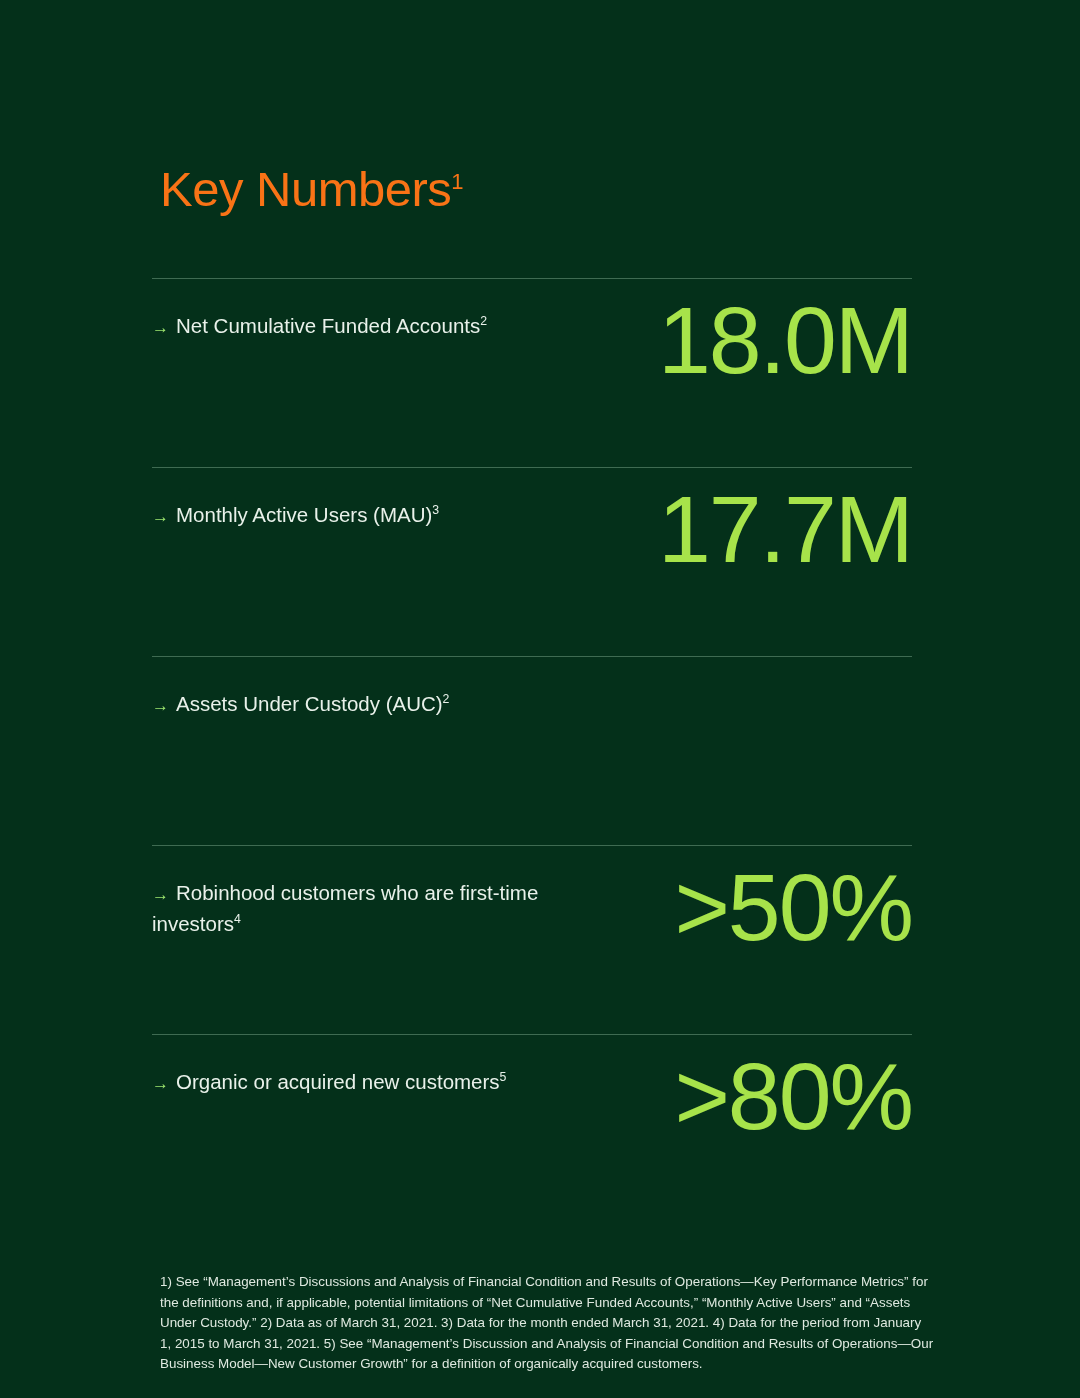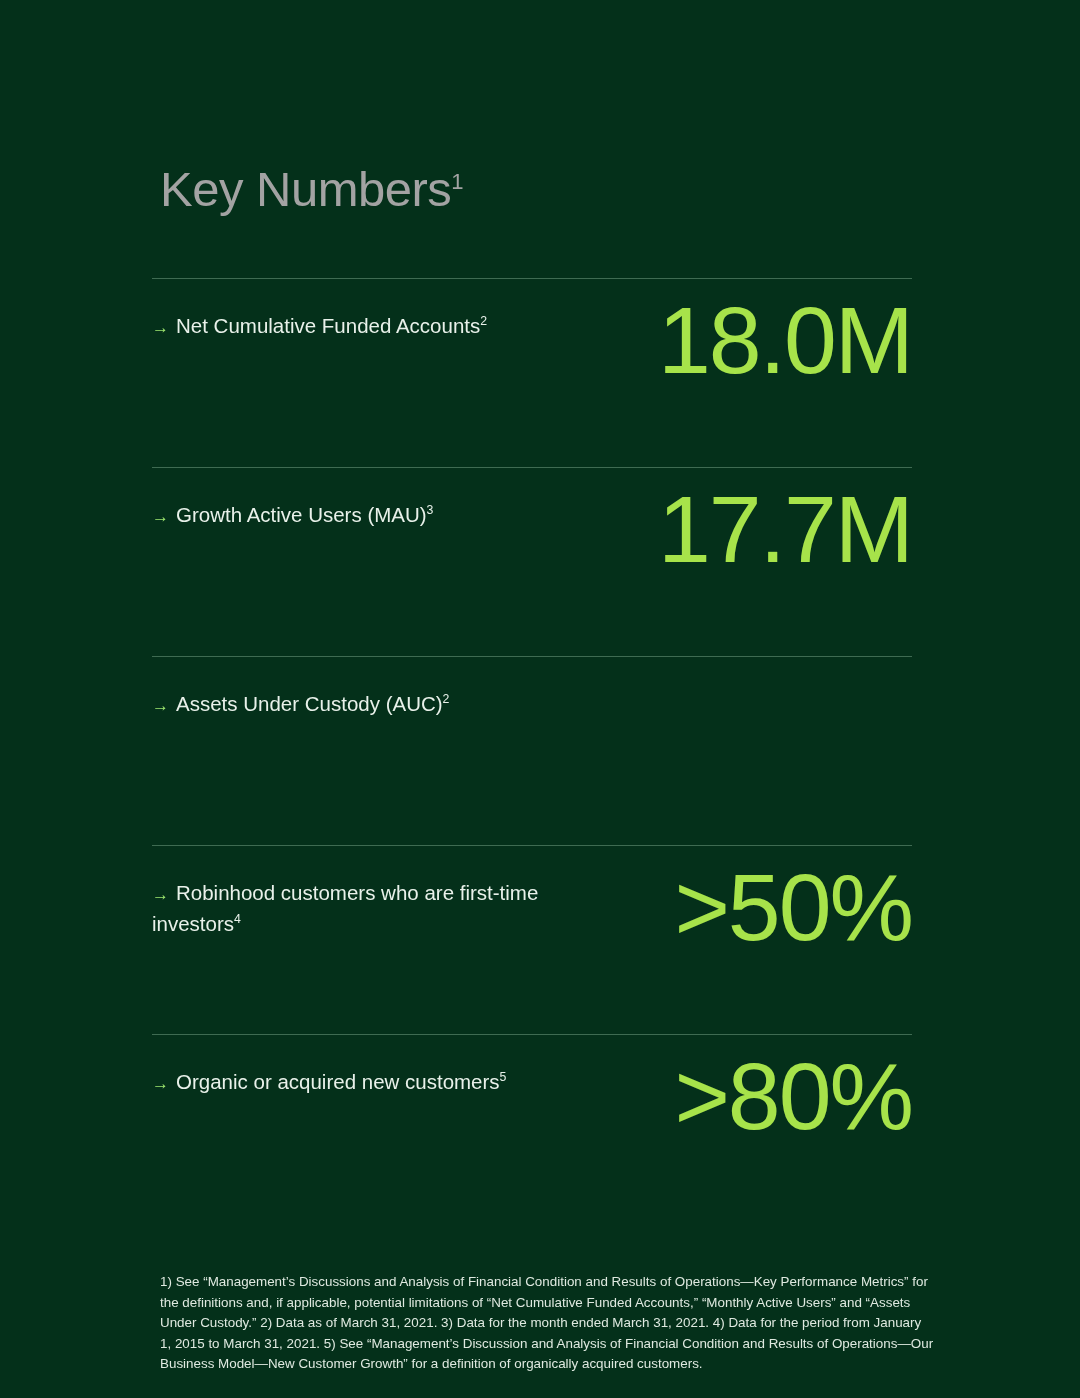--- a/index.html
+++ b/index.html
@@ -17,21 +17,21 @@
     position: relative;
     width: 1080px;
     height: 1398px;
     background: #04301a;
     box-sizing: border-box;
   }
   .title {
     position: absolute;
     left: 160px;
     top: 132px;
-    color: #a3a3a3;
+    color: #f97316;
     font-size: 49px;
     font-weight: 400;
     letter-spacing: -0.5px;
     line-height: 1;
     white-space: nowrap;
   }
   .title sup {
     font-size: 0.45em;
     vertical-align: super;
     line-height: 0;
@@ -101,21 +101,21 @@
   <h1 class="title"><span>Key Numbers</span><sup>1</sup></h1>
 
   <div class="metrics">
 
     <div class="metric-row">
       <div class="metric-label"><span class="arrow">→</span><span>Net Cumulative Funded Accounts</span><sup>2</sup></div>
       <div class="metric-value">18.0M</div>
     </div>
 
     <div class="metric-row">
-      <div class="metric-label"><span class="arrow">→</span><span>Growth Active Users (MAU)</span><sup>3</sup></div>
+      <div class="metric-label"><span class="arrow">→</span><span>Monthly Active Users (MAU)</span><sup>3</sup></div>
       <div class="metric-value">17.7M</div>
     </div>
 
     <div class="metric-row">
       <div class="metric-label"><span class="arrow">→</span><span>Assets Under Custody (AUC)</span><sup>2</sup></div>
     </div>
 
     <div class="metric-row">
       <div class="metric-label"><span class="arrow">→</span><span>Robinhood customers who are first-time investors</span><sup>4</sup></div>
       <div class="metric-value">&gt;50%</div>

